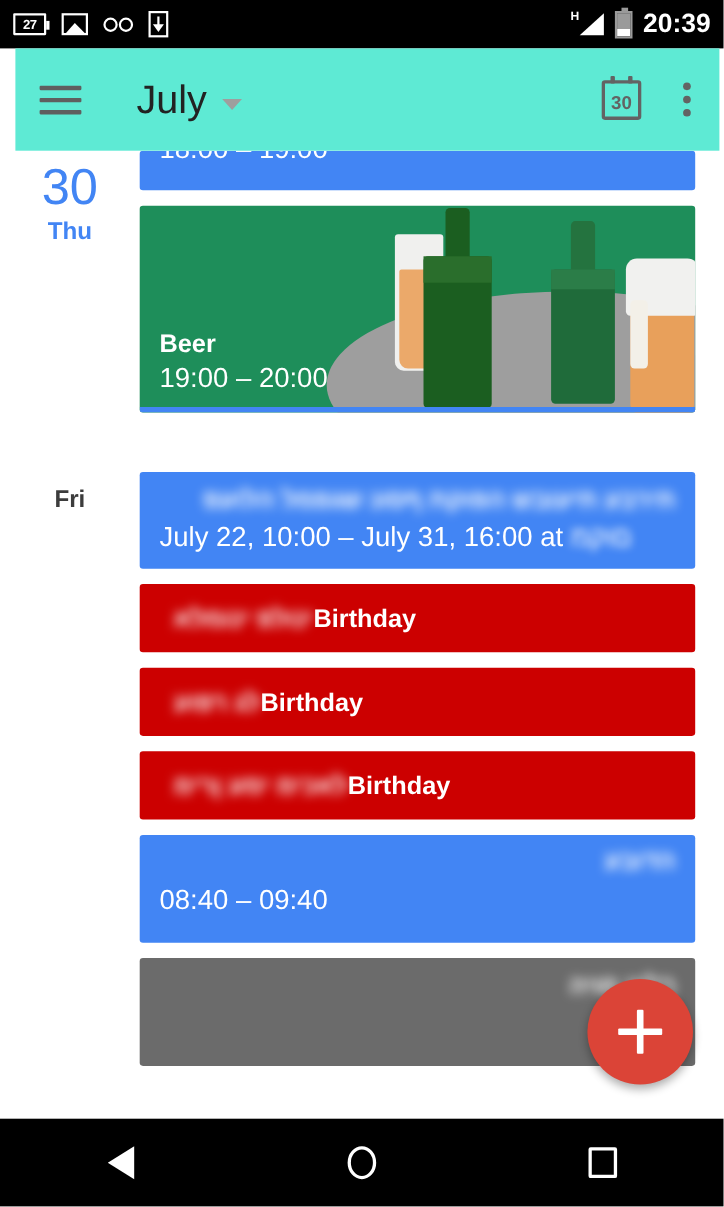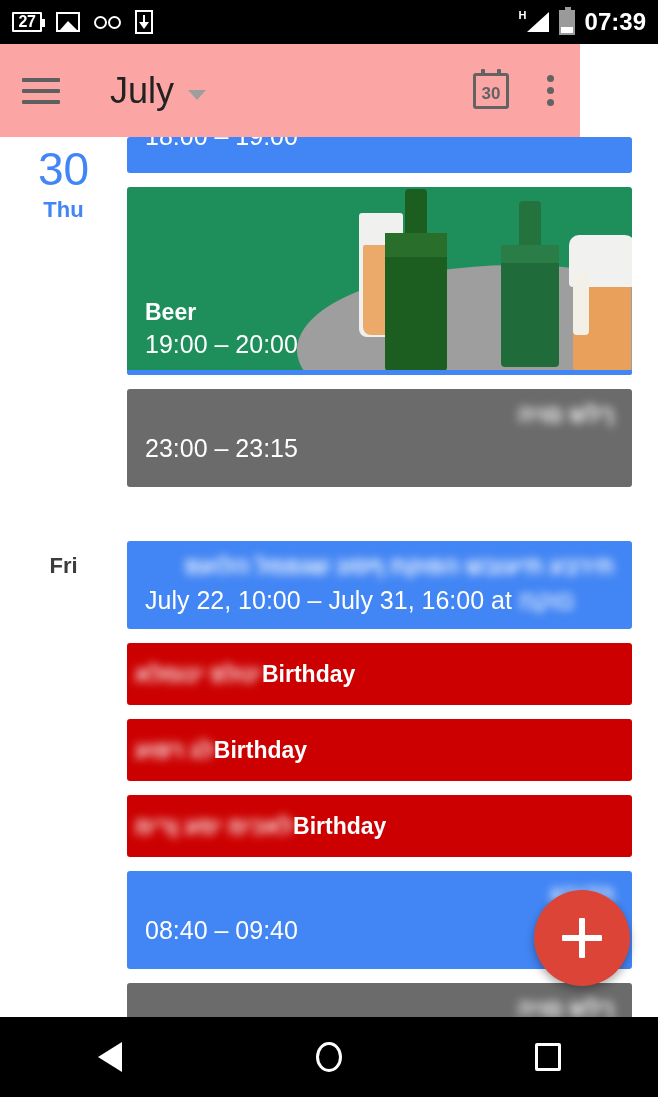--- a/index.html
+++ b/index.html
@@ -17,21 +17,21 @@
     background: #000; display: flex; align-items: center;
     padding: 0 12px;
   }
   .sb-left { display: flex; align-items: center; gap: 14px; }
   .sb-right { margin-left: auto; display: flex; align-items: center; gap: 10px; }
 
   .ic-batt27 {
     position: relative; width: 30px; height: 20px;
     border: 2px solid #fff; border-radius: 1px;
     display: flex; align-items: center; justify-content: center;
-    color: #fff; font-size: 16px; font-weight: bold; letter-spacing: -0.5px;
+    color: #fff; font-size: 12px; font-weight: bold; letter-spacing: -0.5px;
   }
   .ic-batt27::after {
     content: ""; position: absolute; right: -5px; top: 5px;
     width: 3px; height: 8px; background: #fff;
   }
   .ic-photo {
     width: 24px; height: 20px; border: 2px solid #fff; position: relative; overflow: hidden;
   }
   .ic-photo::after {
     content: ""; position: absolute; left: 2px; bottom: 0;
@@ -64,22 +64,22 @@
     position: relative; width: 16px; height: 25px; border: 2px solid #9a9a9a;
     background: linear-gradient(to top, #fff 0 30%, #9a9a9a 30% 100%);
   }
   .ic-battery::before {
     content: ""; position: absolute; left: 4px; top: -5px; width: 6px; height: 3px; background: #9a9a9a;
   }
   #clock { color: #fff; font-size: 24px; font-weight: bold; letter-spacing: 0px; }
 
   
   #toolbar {
-    position: absolute; left: 0; top: 44px; width: 580px; height: 93px;
-    background: #fca5a5; display: flex; align-items: center; padding: 0 22px;
+    position: absolute; left: 14px; top: 44px; width: 640px; height: 93px;
+    background: #5eead4; display: flex; align-items: center; padding: 0 22px;
     z-index: 20;
   }
   #hamburger { width: 44px; height: 36px; display: flex; flex-direction: column; justify-content: center; gap: 7px; cursor: pointer; }
   #hamburger span { display: block; width: 38px; height: 4px; background: #5f5f5f; border-radius: 1px; }
   #month-title {
     margin-left: 44px; font-size: 36px; color: #222; letter-spacing: 0px;
   }
   #month-caret {
     margin-left: 14px; width: 0; height: 0; margin-top: 8px;
     border-left: 9px solid transparent; border-right: 9px solid transparent;
@@ -152,21 +152,21 @@
   .foam { position: absolute; border-radius: 10px 10px 4px 4px; background: #f1f1ef; }
 
   #ev-gray1, #ev-gray2 { background: #6b6b6b; height: 98px; }
   #ev-gray1 .rtl, #ev-gray2 .rtl { text-align: right; padding: 10px 18px 0 18px; }
   #ev-gray1 .tm, #ev-gray2 .tm { padding: 2px 18px 0 18px; }
 
   #ev-multiday { background: #4285F4; height: 88px; }
   #ev-multiday .rtl { text-align: right; padding: 10px 18px 0 18px; }
   #ev-multiday .tm { padding: 2px 18px 0 18px; font-size: 25px; line-height: 34px; }
 
-  .ev-bday { background: #CC0000; height: 62px; display: flex; align-items: center; padding: 0 8px; }
+  .ev-bday { background: #CC0000; height: 62px; display: flex; align-items: center; padding: 0 31px; }
   .ev-bday .name { font-size: 23px; font-weight: bold; }
   .ev-bday .word { font-size: 23px; font-weight: bold; }
 
   #ev-0840 { background: #4285F4; height: 98px; }
   #ev-0840 .rtl { text-align: right; padding: 8px 18px 0 18px; }
   #ev-0840 .tm { padding: 4px 18px 0 18px; font-size: 25px; line-height: 34px; }
 
   .spacer-day { height: 40px; }
 
   
@@ -206,21 +206,21 @@
           <i></i>
         </div>
       <div class="ic-download"></div>
     </div>
     <div class="sb-right">
       <div class="ic-signal">
         <span class="h">H</span>
         <span class="tri"></span>
       </div>
       <div class="ic-battery"></div>
-      <div id="clock">07:39</div>
+      <div id="clock">20:39</div>
     </div>
   </div>
 
   <div id="toolbar">
     <div id="hamburger">
       <span></span>
         <span></span>
         <span></span>
     </div>
     <div id="month-title">July</div>
@@ -272,26 +272,20 @@
             <div class="foam" style="left:442px; top:48px; width:66px; height:52px;"></div>
             <div style="position:absolute; left:446px; top:86px; width:16px; height:62px; background:#f3f0e8; border-radius:4px;"></div>
           </div>
           <div class="beer-text">
             <div class="ev-title">Beer</div>
             <div class="ev-time">19:00 – 20:00</div>
           </div>
           <div class="bottom-strip"></div>
         </div>
 
-        <div class="event" id="ev-gray1">
-          <div class="rtl">
-            <span class="ev-title blur">ךלש םויה</span>
-          </div>
-          <div class="tm ev-time">23:00 – 23:15</div>
-        </div>
 
       </div>
       <div class="spacer-day"></div>
     </div>
 
     <div class="day-block">
       <div class="day-gutter">
         <div class="day-dow">Fri</div>
       </div>
       <div class="events">

